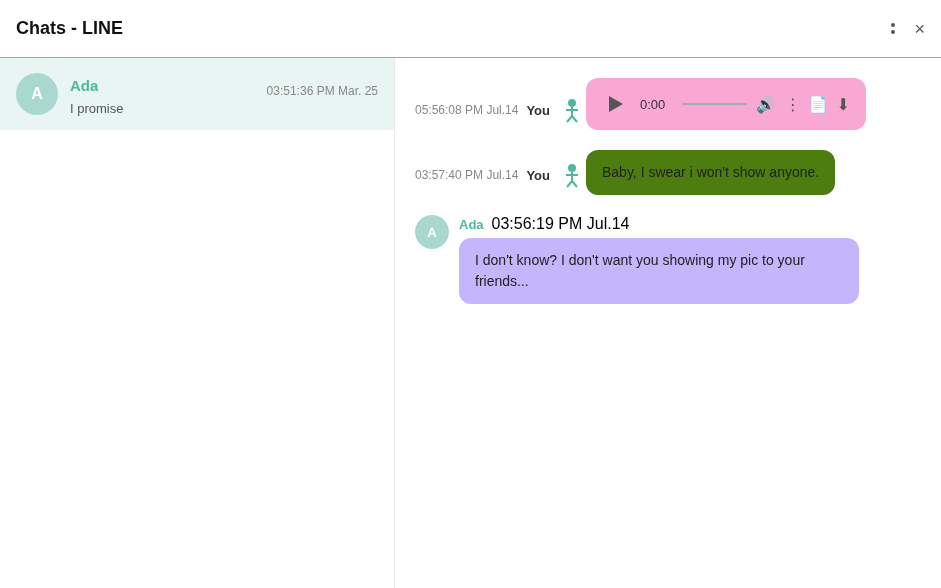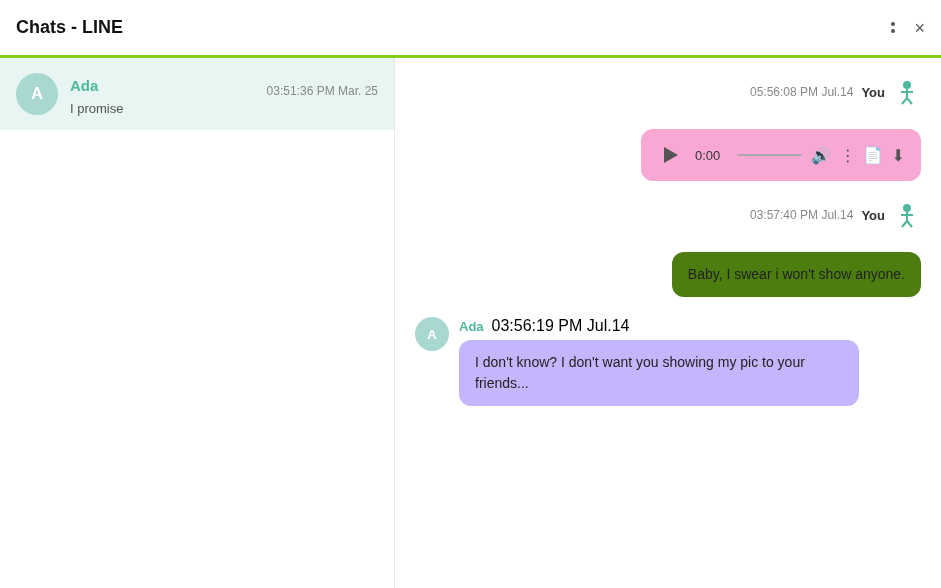--- a/index.html
+++ b/index.html
@@ -11,21 +11,21 @@
       overflow: hidden;
       position: relative;
     }
 
     
     .title-bar {
       display: flex;
       align-items: center;
       justify-content: space-between;
       padding: 10px 16px;
-      border-bottom: 3px solid #84cc16;
+      border-bottom: 1px solid #84cc16;
       height: 58px;
     }
     .title-bar-title {
       font-size: 18px;
       font-weight: 600;
       color: #111;
     }
     .title-bar-controls {
       display: flex;
       align-items: center;
@@ -121,22 +121,20 @@
       flex-direction: column;
       overflow-y: auto;
       padding: 20px 20px;
       gap: 20px;
       background: #fff;
     }
 
     
     .message-group {
       display: flex;
-      flex-direction: column;
-      gap: 17px;
     }
     .message-group.outgoing {
       align-items: flex-end;
     }
     .message-group.incoming {
       align-items: flex-start;
     }
 
     .message-meta {
       display: flex;

